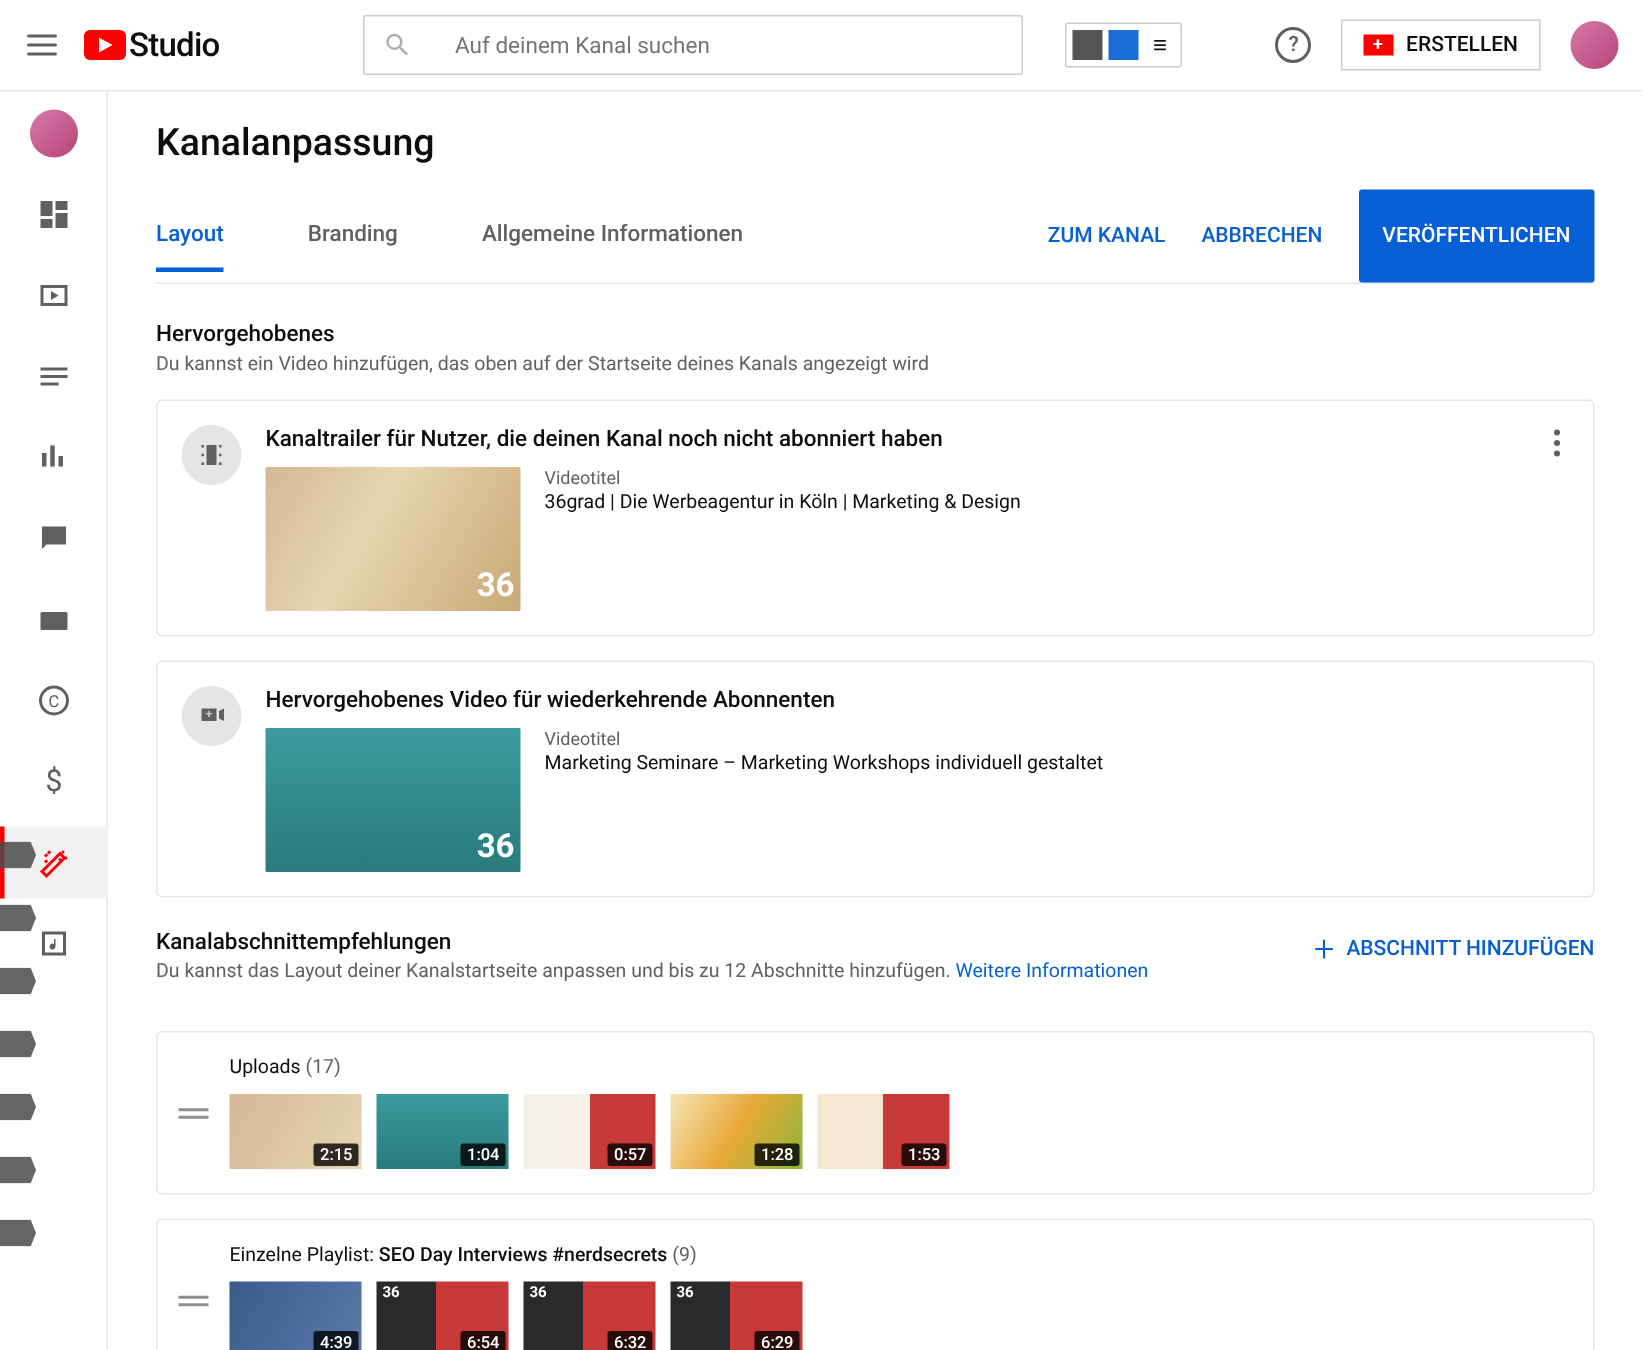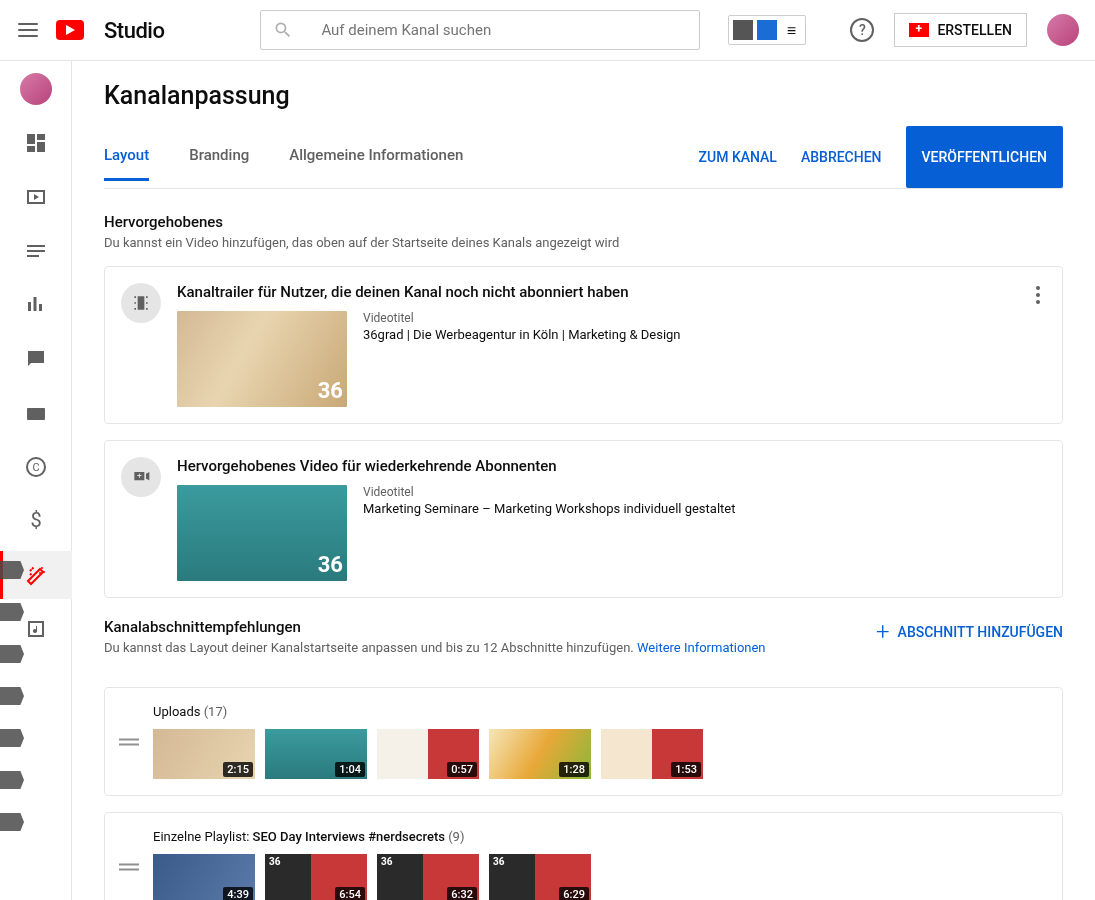--- a/index.html
+++ b/index.html
@@ -2,21 +2,21 @@
 <html><head>
 <meta charset="utf-8">
 <style>
 * { margin: 0; padding: 0; box-sizing: border-box; font-family: Roboto, Arial, sans-serif; }
 body { background: #fff; color: #0d0d0d; width: 1095px; height: 900px; overflow: hidden; }
 
 
 .header { height: 61px; display: flex; align-items: center; padding: 0 16px; border-bottom: 1px solid #e5e5e5; gap: 16px; }
 .hamburger { width: 24px; height: 24px; cursor: pointer; display: flex; flex-direction: column; justify-content: center; gap: 4px; padding: 0 2px; }
 .hamburger span { height: 2px; background: #606060; border-radius: 1px; }
-.logo { display: flex; align-items: center; gap: 20px; font-size: 22px; font-weight: 500; letter-spacing: -0.5px; cursor: pointer; }
+.logo { display: flex; align-items: center; gap: 2px; font-size: 22px; font-weight: 500; letter-spacing: -0.5px; cursor: pointer; }
 .logo-icon { width: 28px; height: 20px; background: #ff0000; border-radius: 4px; position: relative; }
 .logo-icon::after { content: ''; position: absolute; left: 10px; top: 5px; border-left: 9px solid #fff; border-top: 5px solid transparent; border-bottom: 5px solid transparent; }
 .search-wrap { flex: 1; max-width: 440px; margin-left: 80px; }
 .search-box { display: flex; align-items: center; border: 1px solid #ccc; border-radius: 2px; height: 40px; padding: 0 12px; gap: 28px; }
 .search-box input { border: none; outline: none; flex: 1; font-size: 15px; color: #606060; }
 .search-icon { width: 20px; height: 20px; opacity: 0.5; }
 .ext-icons { display: flex; border: 1px solid #ccc; border-radius: 2px; padding: 4px; gap: 4px; margin-left: 12px; }
 .ext-icons > div { width: 20px; height: 20px; display: flex; align-items: center; justify-content: center; }
 .header-right { display: flex; align-items: center; gap: 20px; margin-left: auto; }
 .help-icon { width: 24px; height: 24px; border: 2px solid #606060; border-radius: 50%; display: flex; align-items: center; justify-content: center; font-size: 14px; color: #606060; cursor: pointer; font-weight: 500; }
@@ -35,21 +35,21 @@
 .nav-icon { width: 24px; height: 24px; fill: #606060; }
 .nav-item.active .nav-icon { fill: #ff0000; }
 
 .float-icons { position: absolute; left: 0; top: 500px; display: flex; flex-direction: column; gap: 24px; }
 .float-icon { width: 24px; height: 18px; background: #4a4a4a; display: flex; align-items: center; justify-content: center; cursor: pointer; opacity: 0.85; clip-path: polygon(0 0, 85% 0, 100% 50%, 85% 100%, 0 100%); }
 
 
 .content { flex: 1; padding: 20px 32px; overflow-y: auto; }
 .page-title { font-size: 25px; font-weight: 500; margin-bottom: 16px; }
 .tabs-row { display: flex; align-items: center; border-bottom: 1px solid #e5e5e5; margin-bottom: 24px; }
-.tabs { display: flex; gap: 40px; }
+.tabs { display: flex; gap: 56px; }
 .tab { padding: 12px 0 16px; font-size: 15px; font-weight: 500; color: #606060; cursor: pointer; position: relative; }
 .tab.active { color: #065fd4; }
 .tab.active::after { content: ''; position: absolute; bottom: -1px; left: 0; right: 0; height: 3px; background: #065fd4; }
 .action-btns { margin-left: auto; display: flex; align-items: center; gap: 24px; }
 .btn-link { color: #065fd4; font-size: 14px; font-weight: 500; cursor: pointer; }
 .btn-primary { background: #065fd4; color: #fff; padding: 23px 16px; font-size: 14px; font-weight: 500; border: none; cursor: pointer; border-radius: 2px; }
 
 .section-title { font-size: 15px; font-weight: 500; margin-bottom: 4px; }
 .section-desc { font-size: 13px; color: #606060; margin-bottom: 16px; }
 .section-desc a { color: #065fd4; text-decoration: none; cursor: pointer; }
@@ -73,21 +73,21 @@
 .add-section-btn { margin-left: auto; display: flex; align-items: center; gap: 8px; color: #065fd4; font-size: 14px; font-weight: 500; cursor: pointer; }
 .add-section-btn .plus { font-size: 24px; font-weight: 300; }
 
 .section-card { border: 1px solid #e5e5e5; border-radius: 4px; padding: 16px 16px 16px 48px; margin-bottom: 16px; position: relative; }
 .drag-handle { position: absolute; left: 14px; top: 50%; transform: translateY(-50%); width: 20px; display: flex; flex-direction: column; gap: 3px; cursor: grab; }
 .drag-handle span { height: 2px; background: #909090; }
 .section-card-title { font-size: 13px; margin-bottom: 10px; }
 .section-card-title .count { color: #606060; }
 .section-card-title strong { font-weight: 500; }
 .thumbs-row { display: flex; gap: 10px; }
-.thumb-small { width: 102px; height: 50px; background: #888; position: relative; flex-shrink: 0; }
+.thumb-small { width: 88px; height: 50px; background: #888; position: relative; flex-shrink: 0; }
 .thumb-small .dur { position: absolute; right: 2px; bottom: 2px; background: rgba(0,0,0,0.8); color: #fff; font-size: 11px; padding: 1px 4px; border-radius: 2px; font-weight: 500; }
 
 .u0 { background: linear-gradient(120deg, #d4b896, #e8d5b0); }
 .u1 { background: linear-gradient(180deg, #3a9b9e, #2a7a7d); }
 .u2 { background: linear-gradient(90deg, #f5f0e8 50%, #c93838 50%); }
 .u3 { background: linear-gradient(120deg, #f5e6b8, #e8a838, #8bb838); }
 .u4 { background: linear-gradient(90deg, #f5e6d0 50%, #c93838 50%); }
 .p0,.p1 { background: linear-gradient(120deg, #3a5a8a, #5a7aaa); }
 .p2,.p3,.p4 { background: linear-gradient(90deg, #2a2a2a 45%, #c93838 45%); }
 .p2::before,.p3::before,.p4::before { content:'36'; position:absolute; left:4px; top:2px; color:#fff; font-size:10px; font-weight:700; }

